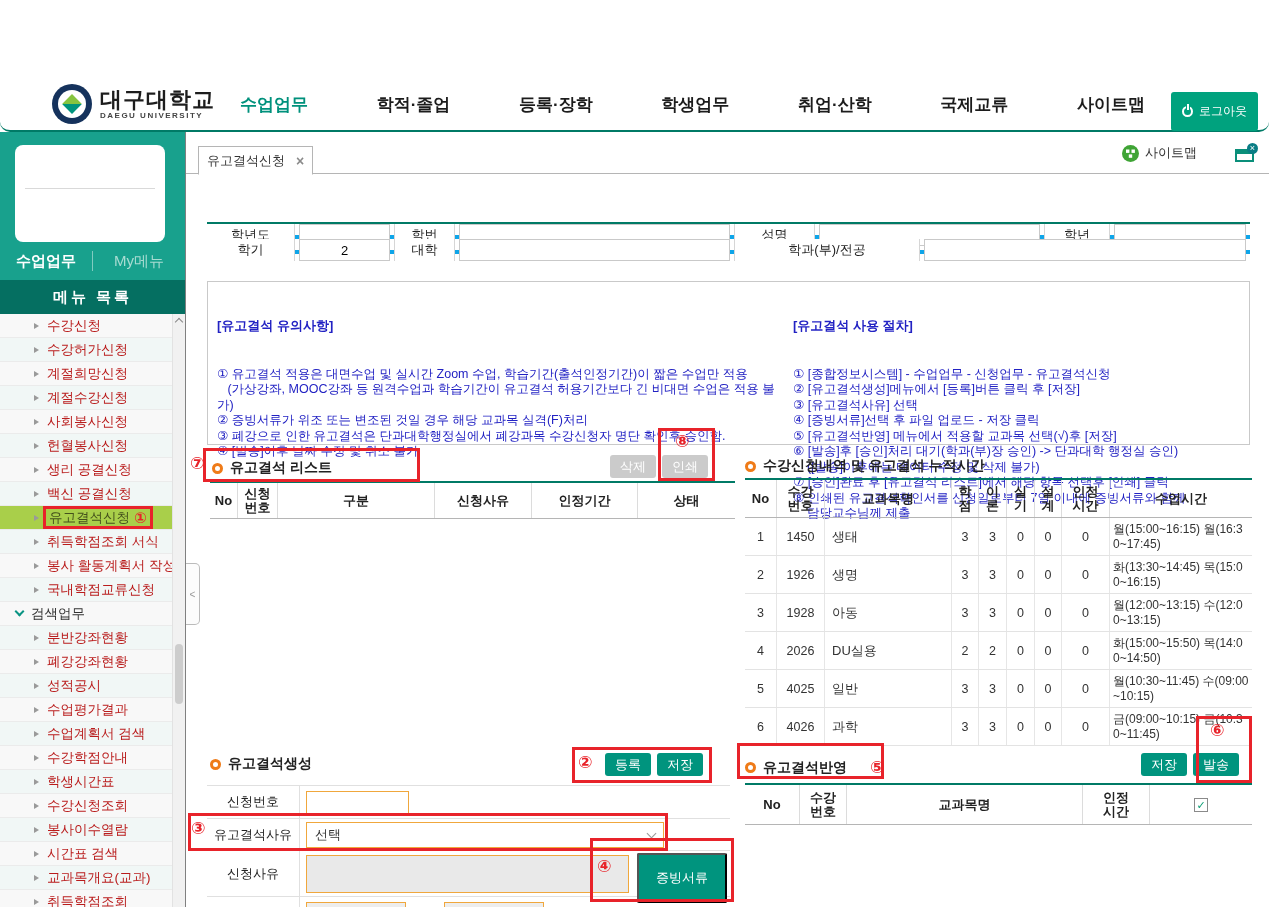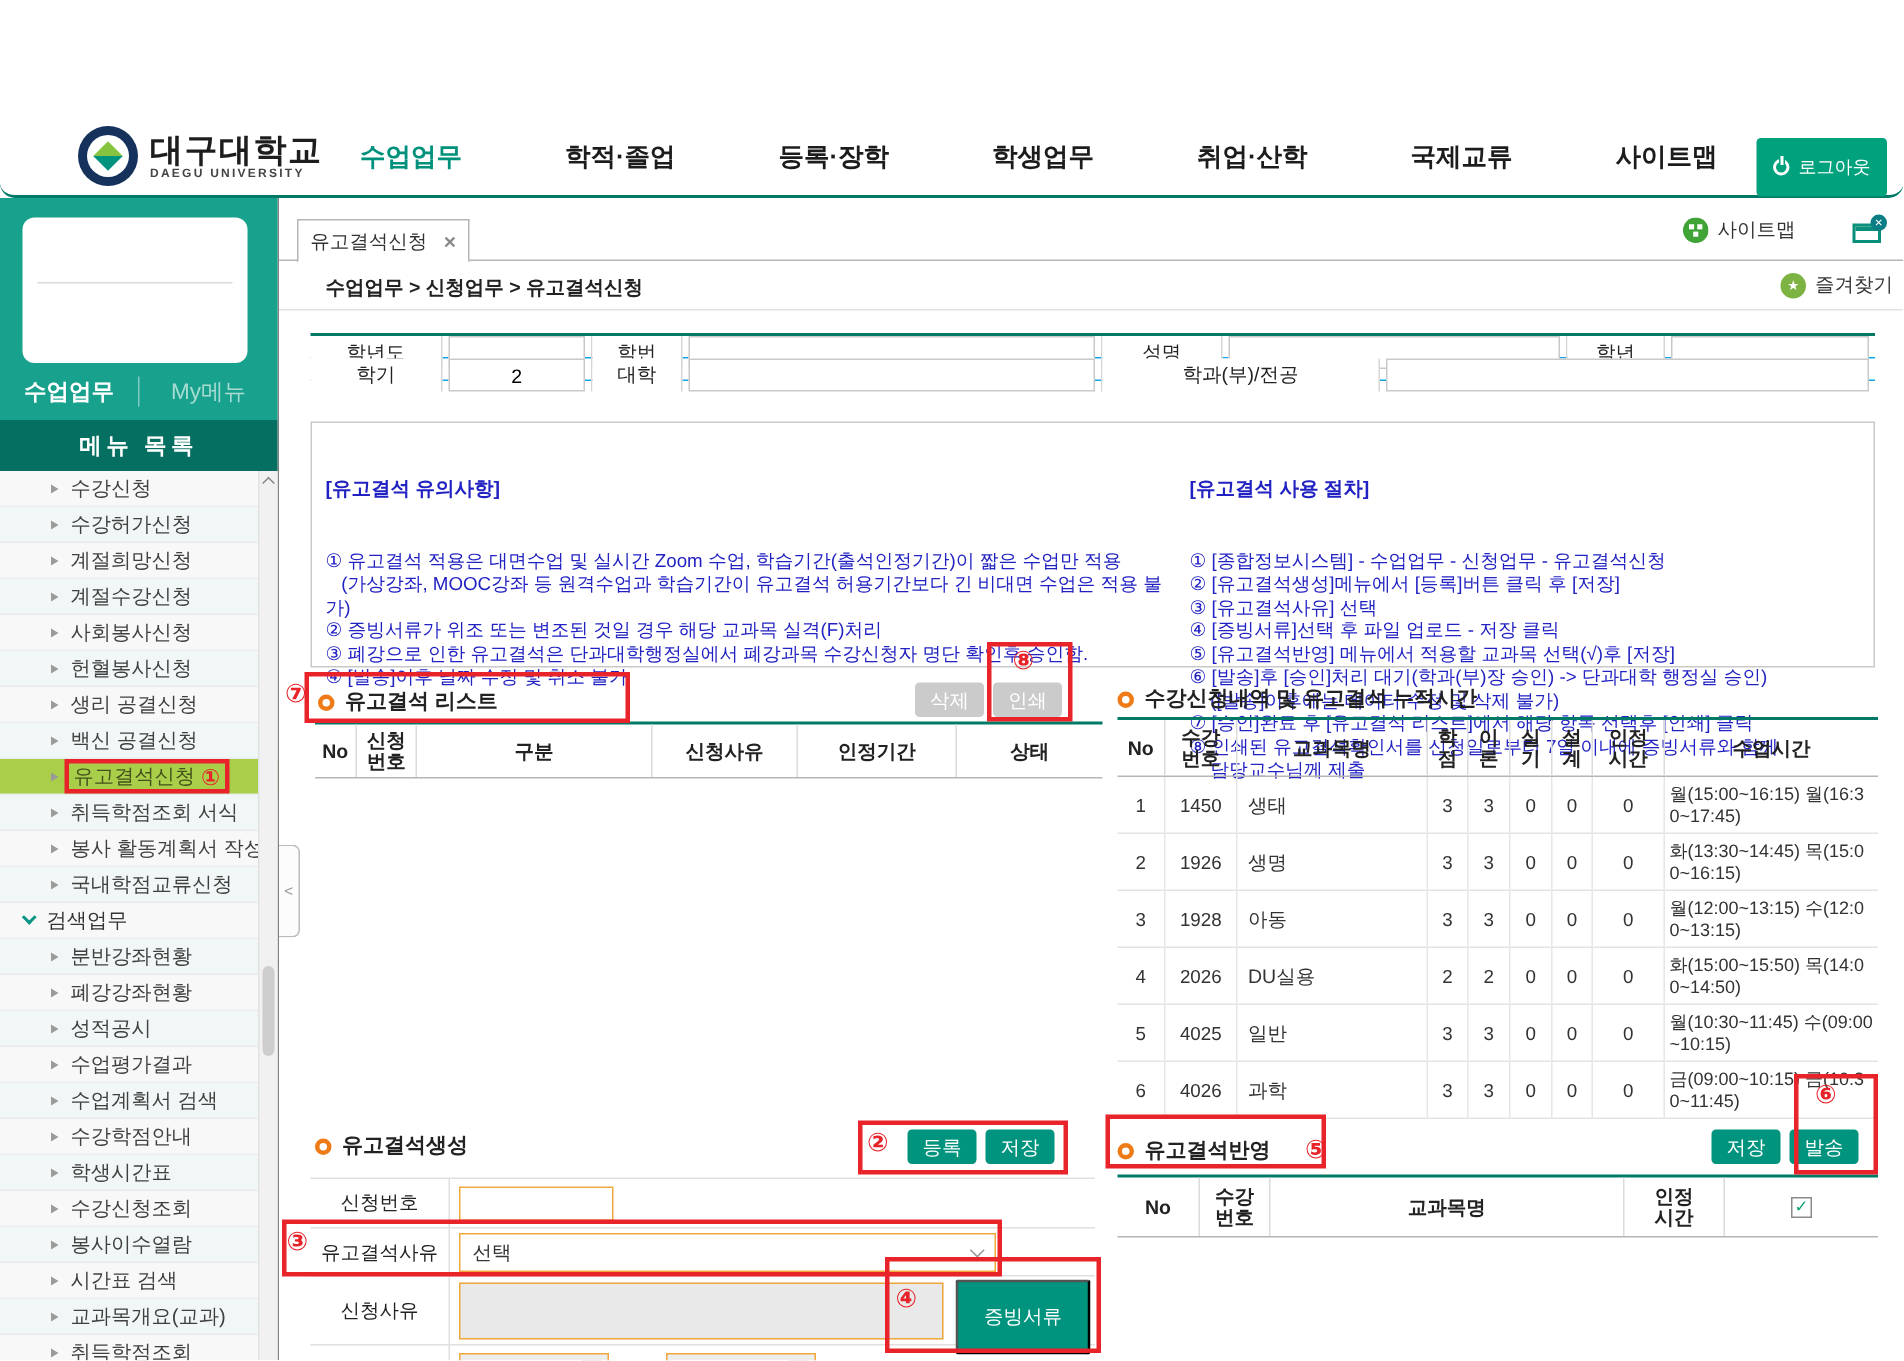--- a/index.html
+++ b/index.html
@@ -35,21 +35,21 @@
   .sidebar { position:absolute; left:0; top:132px; width:186px; bottom:0; background:#fbfbfb; border-right:1px solid #808080; }
   .side-teal { position:relative; height:148px; background:#18a18d; }
   .side-card { position:absolute; left:15px; top:13px; width:150px; height:97px; background:#fff; border-radius:8px; }
   .side-card::after { content:''; position:absolute; left:10px; right:10px; top:44%; height:1px; background:#d9d9d9; }
   .side-tabs { position:absolute; left:0; bottom:5px; width:100%; height:28px; display:flex; align-items:center; }
   .side-tab { flex:1; text-align:center; font-size:15px; color:#a8dcd2; cursor:pointer; }
   .side-tab.active { color:#fff; font-weight:bold; }
   .side-tab-sep { width:1px; height:20px; background:rgba(255,255,255,.45); }
   .menu-title { height:34px; background:#056f61; color:#fff; font-weight:bold; font-size:15px; letter-spacing:3px; display:flex; align-items:center; justify-content:center; }
   .menu-list { position:absolute; left:0; top:182px; right:0; bottom:0; overflow:hidden; }
-  .menu-item { height:24px; border-bottom:1px solid #ebebeb; display:flex; align-items:center; padding-left:34px; font-size:13.5px; color:#404040; background:#f8f8f8; cursor:pointer; }
+  .menu-item { height:24px; border-bottom:1px solid #ebebeb; display:flex; align-items:center; padding-left:34px; font-size:13.5px; color:#b91c1c; background:#f8f8f8; cursor:pointer; }
   .menu-item:nth-child(even) { background:#f1f7f6; }
   .arrow { width:0; height:0; border-left:5px solid #9a9a9a; border-top:3.5px solid transparent; border-bottom:3.5px solid transparent; margin-right:8px; flex:none; }
   .menu-item.section { padding-left:16px; color:#333; }
   .menu-item.section .arrow { border:none; width:7px; height:7px; border-left:2px solid #0a9483; border-bottom:2px solid #0a9483; transform:rotate(-45deg); margin-top:-4px; }
   .menu-item.active { background:#a9cf4a; color:#44511c; }
   .mi-wrap { display:flex; align-items:center; }
   .menu-item.active .mi-wrap { border:3px solid #e8232a; padding:0 3px; height:23px; margin-left:-4px; background:transparent; }
   .mi-marker { color:#e8232a; font-weight:bold; font-size:15px; margin-left:4px; }
   .scrollbar { position:absolute; right:0; top:0; width:13px; bottom:0; background:#f1f1f1; border-left:1px solid #e2e2e2; cursor:pointer; }
   .sb-up { height:14px; }
@@ -65,21 +65,21 @@
   .tb-winicon { position:absolute; left:1049px; top:17px; width:19px; height:13px; border:2px solid #0a8f7a; background:#fff; cursor:pointer; }
   .tb-winicon::before { content:''; position:absolute; left:0; top:0; right:0; height:3px; background:#0a8f7a; }
   .tb-winicon::after { content:'\00d7'; position:absolute; right:-6px; top:-8px; width:11px; height:11px; border-radius:50%; background:#0a7d85; color:#fff; font-size:9px; line-height:11px; text-align:center; }
   .crumbbar { position:absolute; left:0; top:42px; width:100%; height:33px; border-bottom:1px solid #e3e3e3; }
   .crumb { position:absolute; left:31px; top:9px; font-size:13px; font-weight:bold; color:#222; }
   .favorite { position:absolute; left:1001px; top:7px; display:flex; align-items:center; gap:6px; font-size:13px; color:#333; cursor:pointer; }
   .circle-icon { width:17px; height:17px; border-radius:50%; background:#7cb342; color:#fff; font-size:9px; display:flex; align-items:center; justify-content:center; flex:none; }
 
   
   .sform { position:absolute; left:21px; top:90px; width:1043px; border-top:2px solid #007a66; font-size:13px; color:#222; }
-  .sf-row { display:grid; height:15px; border-bottom:1px solid #0ea5e9; }
+  .sf-row { display:grid; height:15px; border-bottom:4px solid #0ea5e9; }
   .sf-row1 { grid-template-columns:88px 100px 60px 280px 80px 230px 65px 140px; }
   .sf-row2 { grid-template-columns:88px 100px 60px 280px 185px 330px; }
   .sf-label { display:flex; align-items:center; justify-content:center; border-right:1px solid #d6d6d6; background:#fff; }
   .sf-cell { display:flex; align-items:center; border-right:1px solid #d6d6d6; padding:0 4px; }
   .sf-row .sf-cell:last-child { border-right:none; }
   .sf-input { width:100%; height:22px; border:1px solid #c9c9c9; background:#fff; font-size:13px; text-align:center; font-family:inherit; }
 
   
   .notices { position:absolute; left:21px; top:149px; width:1043px; height:164px; border:1px solid #c9c9c9; color:#2222c3; }
   .notice-col { position:absolute; top:5px; font-size:12.5px; line-height:15.5px; white-space:pre-wrap; }
@@ -402,27 +402,20 @@
             <circle cx="8.5" cy="8.5" r="8.5" fill="#3fa435"></circle>
             <rect x="4" y="4.5" width="3.4" height="3.4" fill="#fff"></rect>
             <rect x="9.5" y="4.5" width="3.4" height="3.4" fill="#fff"></rect>
             <rect x="6.8" y="9.4" width="3.4" height="3.4" fill="#fff"></rect>
           </svg>
         <span>사이트맵</span>
       </div>
       <div class="tb-winicon"></div>
     </div>
 
-    <div class="crumbbar">
-      <div class="crumb">수업업무 &gt; 신청업무 &gt; 유고결석신청</div>
-      <div class="favorite">
-        <span class="circle-icon">★</span>
-        <span>즐겨찾기</span>
-      </div>
-    </div>
 
     <div class="sform">
       <div class="sf-row sf-row1">
         <span class="sf-label">학년도</span>
         <span class="sf-cell">
             <input class="sf-input" style="">
           </span>
         <span class="sf-label">학번</span>
         <span class="sf-cell">
             <input class="sf-input" style="">

